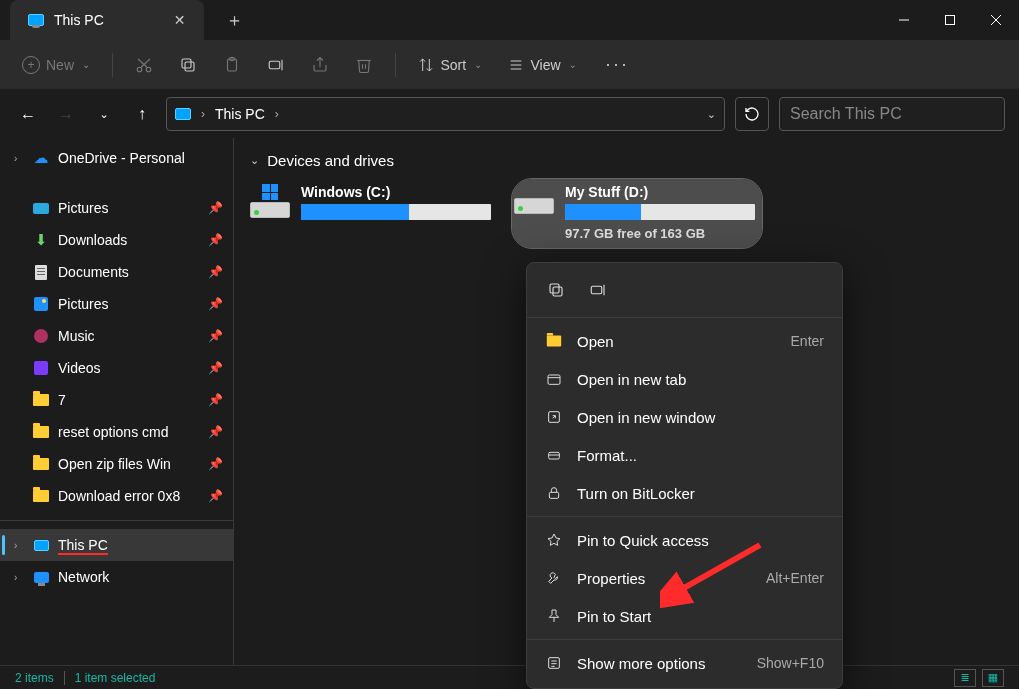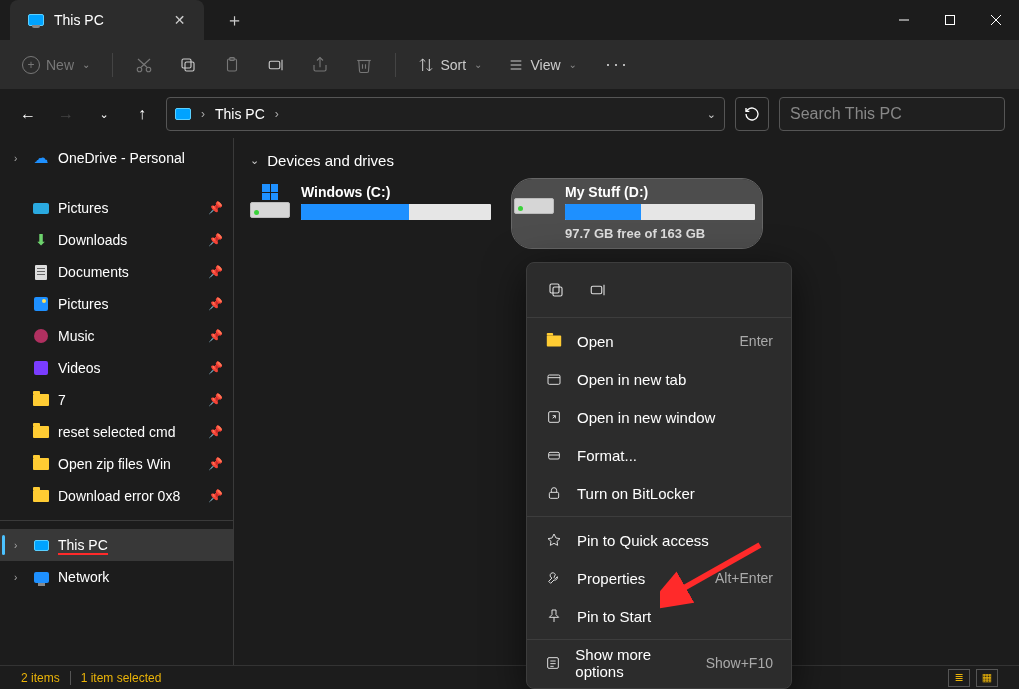--- a/index.html
+++ b/index.html
@@ -82,36 +82,36 @@
   .hdd::after{content:"";position:absolute;left:3px;bottom:2px;width:5px;height:5px;background:#3ad23a;border-radius:50%;}
   .winlogo{width:16px;height:16px;display:grid;grid-template:1fr 1fr/1fr 1fr;gap:1px;margin-bottom:2px;}
   .winlogo div{background:#1e90ff;}
   .drive-info{flex:1;padding:4px 6px 6px 0;}
   .drive-name{font-size:14px;margin-bottom:4px;}
   .bar{height:16px;background:#e6e6e6;position:relative;border-radius:1px;overflow:hidden;}
   .bar-fill{position:absolute;left:0;top:0;bottom:0;background:#1e90ff;}
   .drive-free{font-size:13px;color:#ddd;margin-top:6px;}
 
   
-  .ctx { position:absolute; left:526px; top:262px; width:266px; background:#2c2c2c; border:1px solid #3d3d3d; border-radius:8px; box-shadow:0 10px 40px rgba(0,0,0,0.6); padding:6px 0; z-index:50; }
+  .ctx { position:absolute; left:526px; top:262px; width:317px; background:#2c2c2c; border:1px solid #3d3d3d; border-radius:8px; box-shadow:0 10px 40px rgba(0,0,0,0.6); padding:6px 0; z-index:50; }
   .ctx-iconrow{display:flex;gap:12px;padding:6px 14px 8px 14px;}
   .ctx-iconbtn{width:30px;height:30px;display:flex;align-items:center;justify-content:center;border-radius:4px;cursor:pointer;}
   .ctx-iconbtn svg{stroke:#ddd;fill:none;stroke-width:1.5;}
   .ctx-sep{height:1px;background:#3d3d3d;margin:4px 0;}
   .ctx-item{height:38px;display:flex;align-items:center;gap:14px;padding:0 18px;font-size:15px;cursor:pointer;}
   .ctx-item .mi-ico{width:18px;height:18px;display:flex;align-items:center;justify-content:center;color:#ddd;}
   .ctx-item .mi-ico svg{stroke:#ddd;fill:none;stroke-width:1.5;}
   .ctx-item .mi-ico.folder .folder-ico{transform:scale(0.9);}
   .ctx-item .kbd{margin-left:auto;color:#aaa;font-size:14px;}
 
   
   .arrow-ann{position:absolute;left:660px;top:535px;pointer-events:none;z-index:60;}
 
   
-  .status { position:absolute; bottom:0; left:0; right:0; height:24px; background:#1c1c1c; border-top:1px solid #333; display:flex; align-items:center; padding:0 21px; font-size:12px; color:#eab308; gap:10px;}
+  .status { position:absolute; bottom:0; left:0; right:0; height:24px; background:#1c1c1c; border-top:1px solid #333; display:flex; align-items:center; padding:0 15px; font-size:12px; color:#14b8a6; gap:10px;}
   .status .ssep{width:1px;height:14px;background:#555;}
   .status .right{margin-left:auto;display:flex;gap:6px;}
   .viewbtn{width:22px;height:18px;border:1px solid #555;display:flex;align-items:center;justify-content:center;cursor:pointer;font-size:11px;}
 </style>
 </head>
 <body>
 
 <div class="titlebar">
   <div class="tab">
     <span class="pc-glyph"></span>
@@ -301,21 +301,21 @@
           <span class="folder-ico"></span>
         </span>
       <span>7</span>
       <span class="pin">📌</span>
     </div>
     <div class="side-item">
       <span class="exp none">›</span>
         <span class="ico">
           <span class="folder-ico"></span>
         </span>
-      <span style="white-space:nowrap;overflow:hidden;text-overflow:clip;">reset selected cmd</span>
+      <span style="white-space:nowrap;overflow:hidden;text-overflow:clip;">reset options cmd</span>
       <span class="pin">📌</span>
     </div>
     <div class="side-item">
       <span class="exp none">›</span>
         <span class="ico">
           <span class="folder-ico"></span>
         </span>
       <span style="white-space:nowrap;overflow:hidden;">Open zip files Win</span>
       <span class="pin">📌</span>
     </div>

